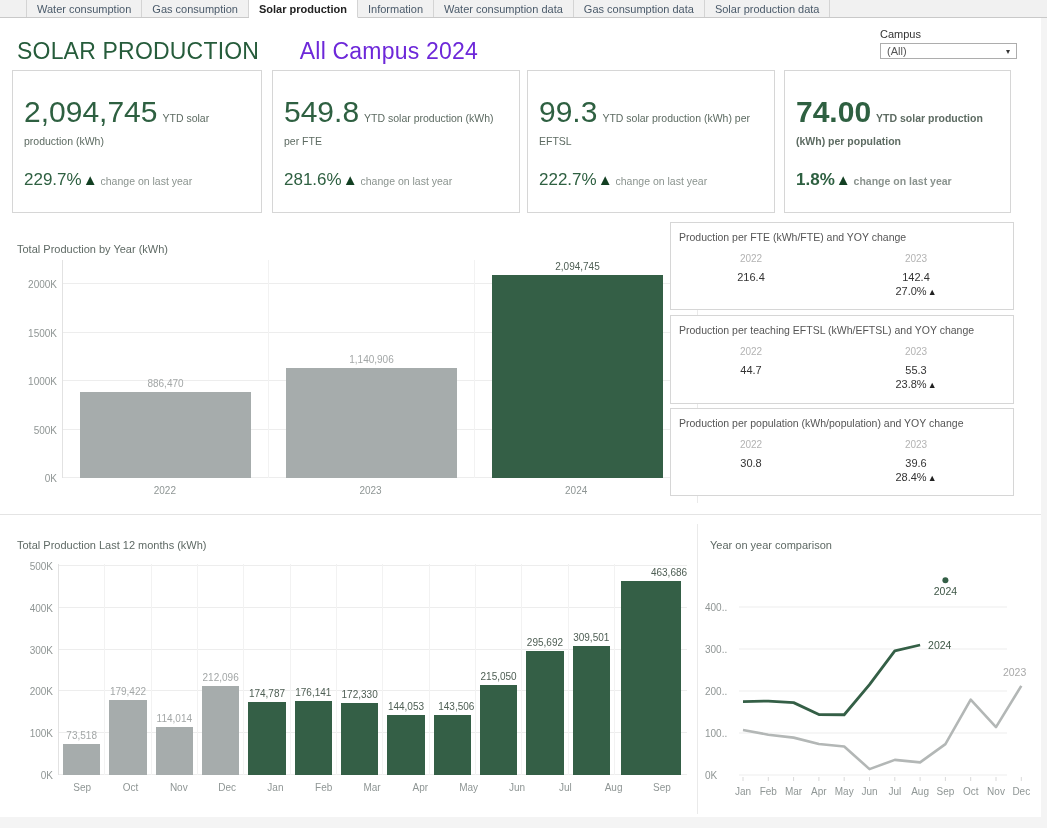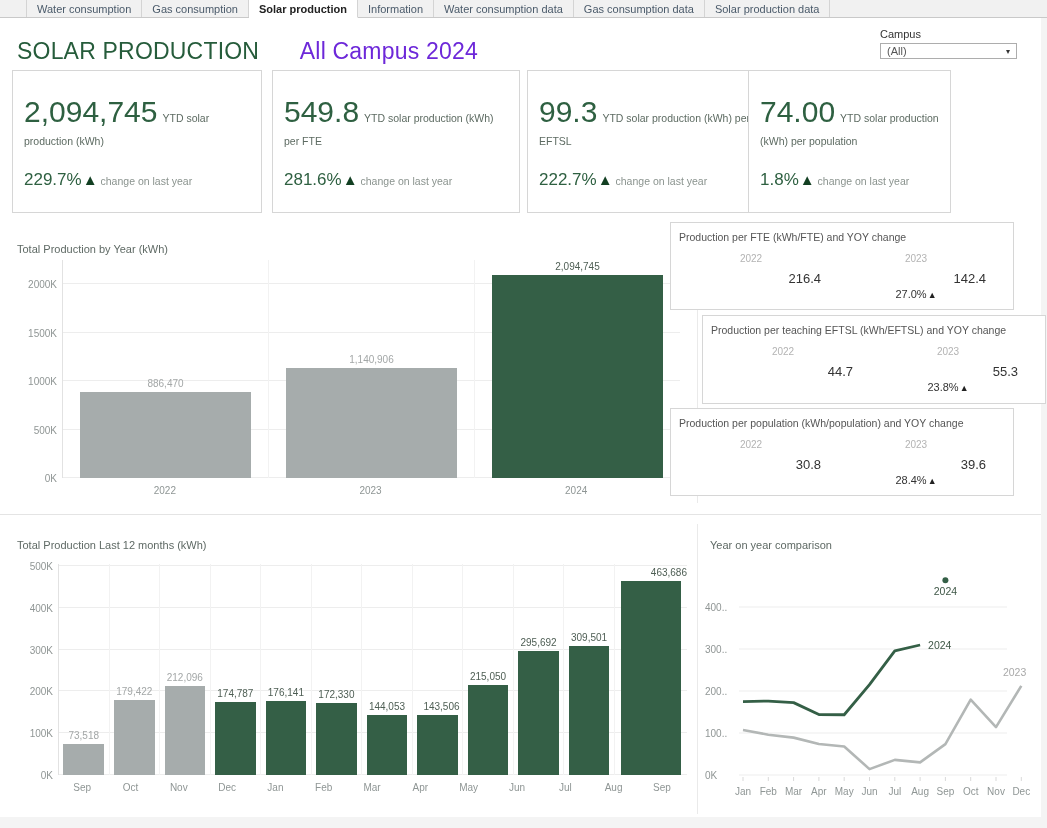--- a/index.html
+++ b/index.html
@@ -26,21 +26,21 @@
   .kpi-change-row{margin-top:20px;font-size:17px;color:#2e6041;line-height:1.2;}
   .tri{color:#123f22;font-size:15px;margin:0 3px 0 1px;}
   .kpi-note{font-size:10.5px;color:#8a938e;}
   
   .yoy-card{position:absolute;left:670px;width:344px;border:1px solid #d6d6d6;background:#fff;box-sizing:border-box;}
   .yoy-title{font-size:10.5px;color:#555;margin:8px 0 0 8px;}
   .yoy-col{position:absolute;text-align:center;}
   .c1{left:10px;top:30px;width:140px;}
   .c2{left:175px;top:30px;width:140px;}
   .yoy-year{font-size:10px;color:#b3b3b3;}
-  .yoy-val{font-size:13px;color:#333;margin-top:7px;text-align:right;}
+  .yoy-val{font-size:11px;color:#333;margin-top:7px;}
   .yoy-change{font-size:11px;color:#333;margin-top:2px;}
   .yoy-tri{font-size:9px;color:#222;margin-left:1px;}
   
   .panel{position:absolute;}
   #year-chart{left:12px;top:220px;width:683px;height:276px;}
   #month-chart{left:12px;top:516px;width:676px;height:280px;}
   #line-chart{left:705px;top:516px;width:336px;height:280px;}
   .chart-title{position:absolute;left:5px;top:5px;font-size:11px;color:#5f6a65;}
   .plot{position:absolute;border-left:1px solid #e2e2e2;}
   .gridline{position:absolute;left:0;right:0;height:1px;background:#ededed;}
@@ -89,21 +89,21 @@
           <div class="kpi-change-row"><span class="kpi-change">229.7%</span><span class="tri">▲</span><span class="kpi-note">change on last year</span></div>
         </div>
         <div class="kpi-card" style="left: 272px; width: 248px;">
           <div class="kpi-top"><span class="kpi-num">549.8</span><span class="kpi-unit">YTD solar production (kWh) per FTE</span></div>
           <div class="kpi-change-row"><span class="kpi-change">281.6%</span><span class="tri">▲</span><span class="kpi-note">change on last year</span></div>
         </div>
         <div class="kpi-card" style="left: 527px; width: 248px;">
           <div class="kpi-top"><span class="kpi-num">99.3</span><span class="kpi-unit">YTD solar production (kWh) per EFTSL</span></div>
           <div class="kpi-change-row"><span class="kpi-change">222.7%</span><span class="tri">▲</span><span class="kpi-note">change on last year</span></div>
         </div>
-        <div class="kpi-card" style="left: 748px; width: 203px;">
+        <div class="kpi-card" style="left: 784px; width: 227px; font-weight: bold;">
           <div class="kpi-top"><span class="kpi-num">74.00</span><span class="kpi-unit">YTD solar production (kWh) per population</span></div>
           <div class="kpi-change-row"><span class="kpi-change">1.8%</span><span class="tri">▲</span><span class="kpi-note">change on last year</span></div>
         </div>
       </div>
     <div class="divider-h"></div>
     <div class="dv dv1"></div>
     <div class="dv dv2"></div>
     <div class="panel" id="year-chart">
         <div class="chart-title">Total Production by Year (kWh)</div>
         <div class="plot" style="left: 50px; top: 22px; width: 617px; height: 218px;">
@@ -144,21 +144,21 @@
           <div class="yoy-col c1">
             <div class="yoy-year">2022</div>
             <div class="yoy-val">216.4</div>
           </div>
           <div class="yoy-col c2">
             <div class="yoy-year">2023</div>
             <div class="yoy-val">142.4</div>
             <div class="yoy-change"><span>27.0%</span><span class="yoy-tri">▲</span></div>
           </div>
         </div>
-        <div class="yoy-card" style="top: 297px; height: 89px; margin-left: 32px;">
+        <div class="yoy-card" style="top: 297px; height: 89px;">
           <div class="yoy-title">Production per teaching EFTSL (kWh/EFTSL) and YOY change</div>
           <div class="yoy-col c1">
             <div class="yoy-year">2022</div>
             <div class="yoy-val">44.7</div>
           </div>
           <div class="yoy-col c2">
             <div class="yoy-year">2023</div>
             <div class="yoy-val">55.3</div>
             <div class="yoy-change"><span>23.8%</span><span class="yoy-tri">▲</span></div>
           </div>
@@ -192,20 +192,24 @@
           <div class="gridline" style="bottom: 209px;"></div>
           <div class="ytick" style="bottom: 203px;">500K</div>
           <div class="bars">
             <div class="bar-cell">
               <div class="bar-label" style="color: rgb(163, 167, 167);">73,518</div>
               <div class="bar" style="height: 30.7305px; width: 82%; background: rgb(166, 172, 172);"></div>
             </div>
             <div class="bar-cell sep">
               <div class="bar-label" style="color: rgb(163, 167, 167);">179,422</div>
               <div class="bar" style="height: 74.9984px; width: 82%; background: rgb(166, 172, 172);"></div>
+            </div>
+            <div class="bar-cell sep">
+              <div class="bar-label" style="color: rgb(163, 167, 167);">114,014</div>
+              <div class="bar" style="height: 47.6579px; width: 82%; background: rgb(166, 172, 172);"></div>
             </div>
             <div class="bar-cell sep">
               <div class="bar-label" style="color: rgb(163, 167, 167);">212,096</div>
               <div class="bar" style="height: 88.6561px; width: 82%; background: rgb(166, 172, 172);"></div>
             </div>
             <div class="bar-cell sep">
               <div class="bar-label" style="color: rgb(78, 94, 84);">174,787</div>
               <div class="bar" style="height: 73.061px; width: 82%; background: rgb(52, 95, 70);"></div>
             </div>
             <div class="bar-cell sep">

